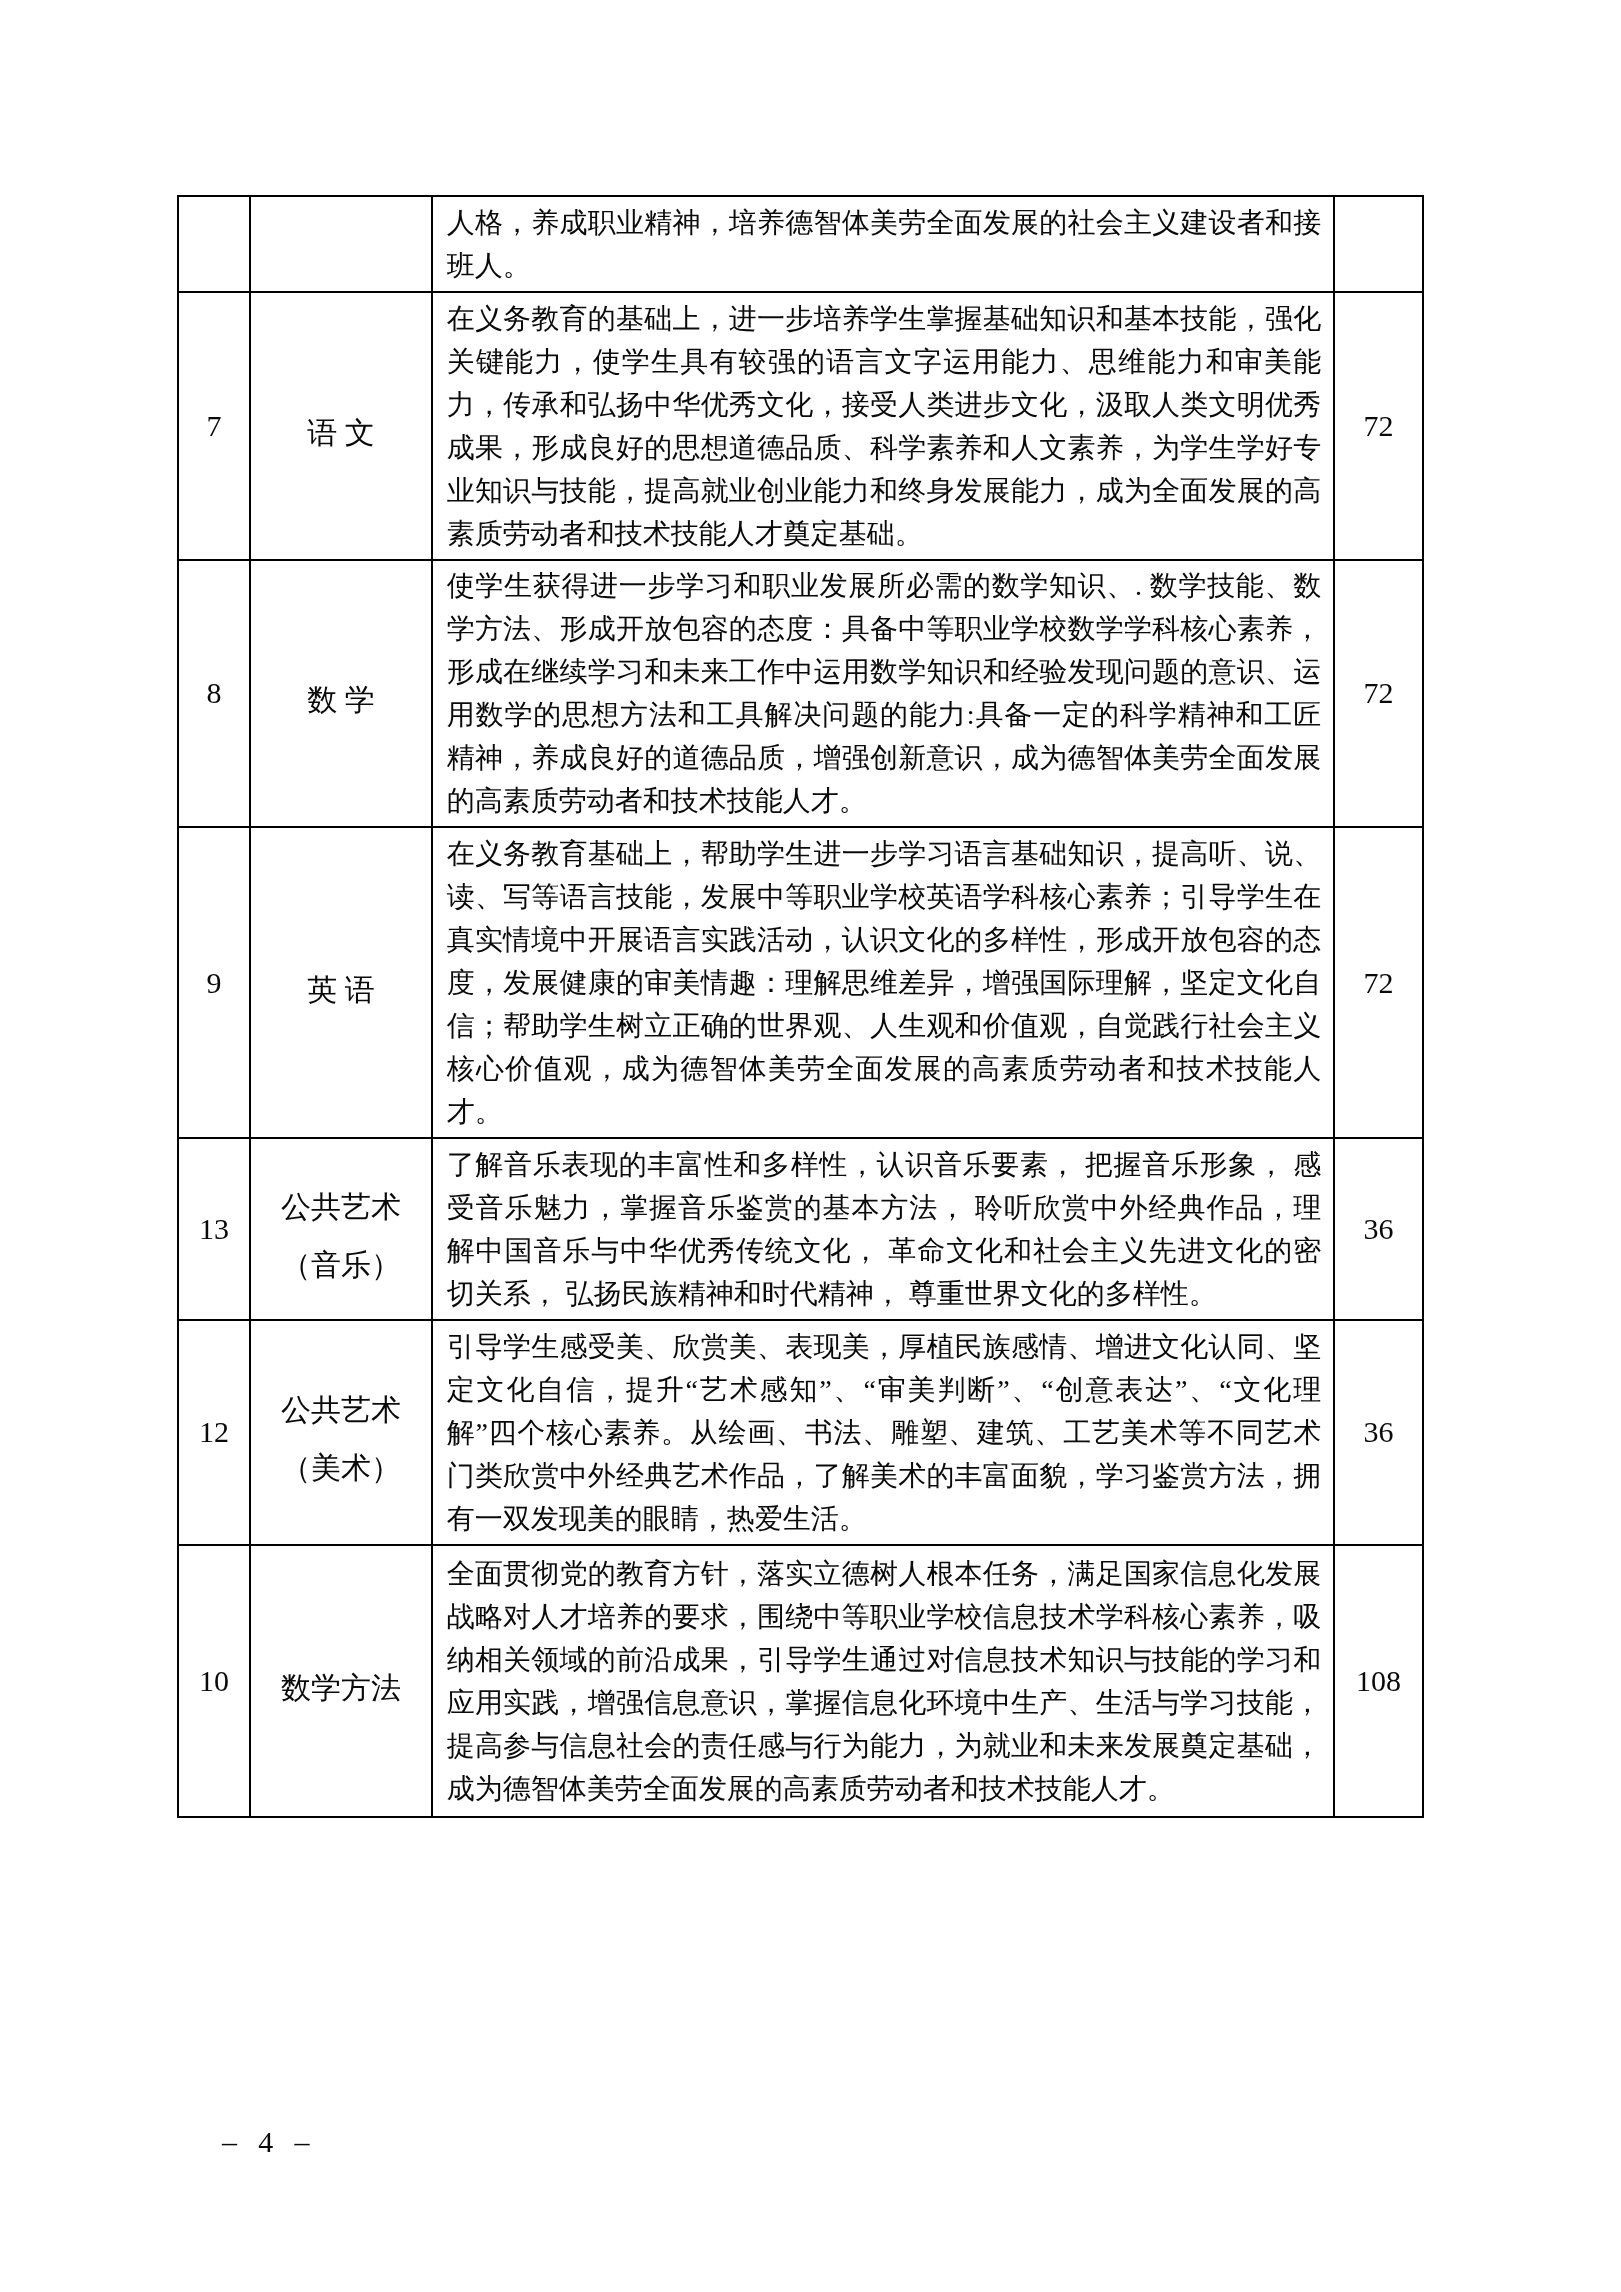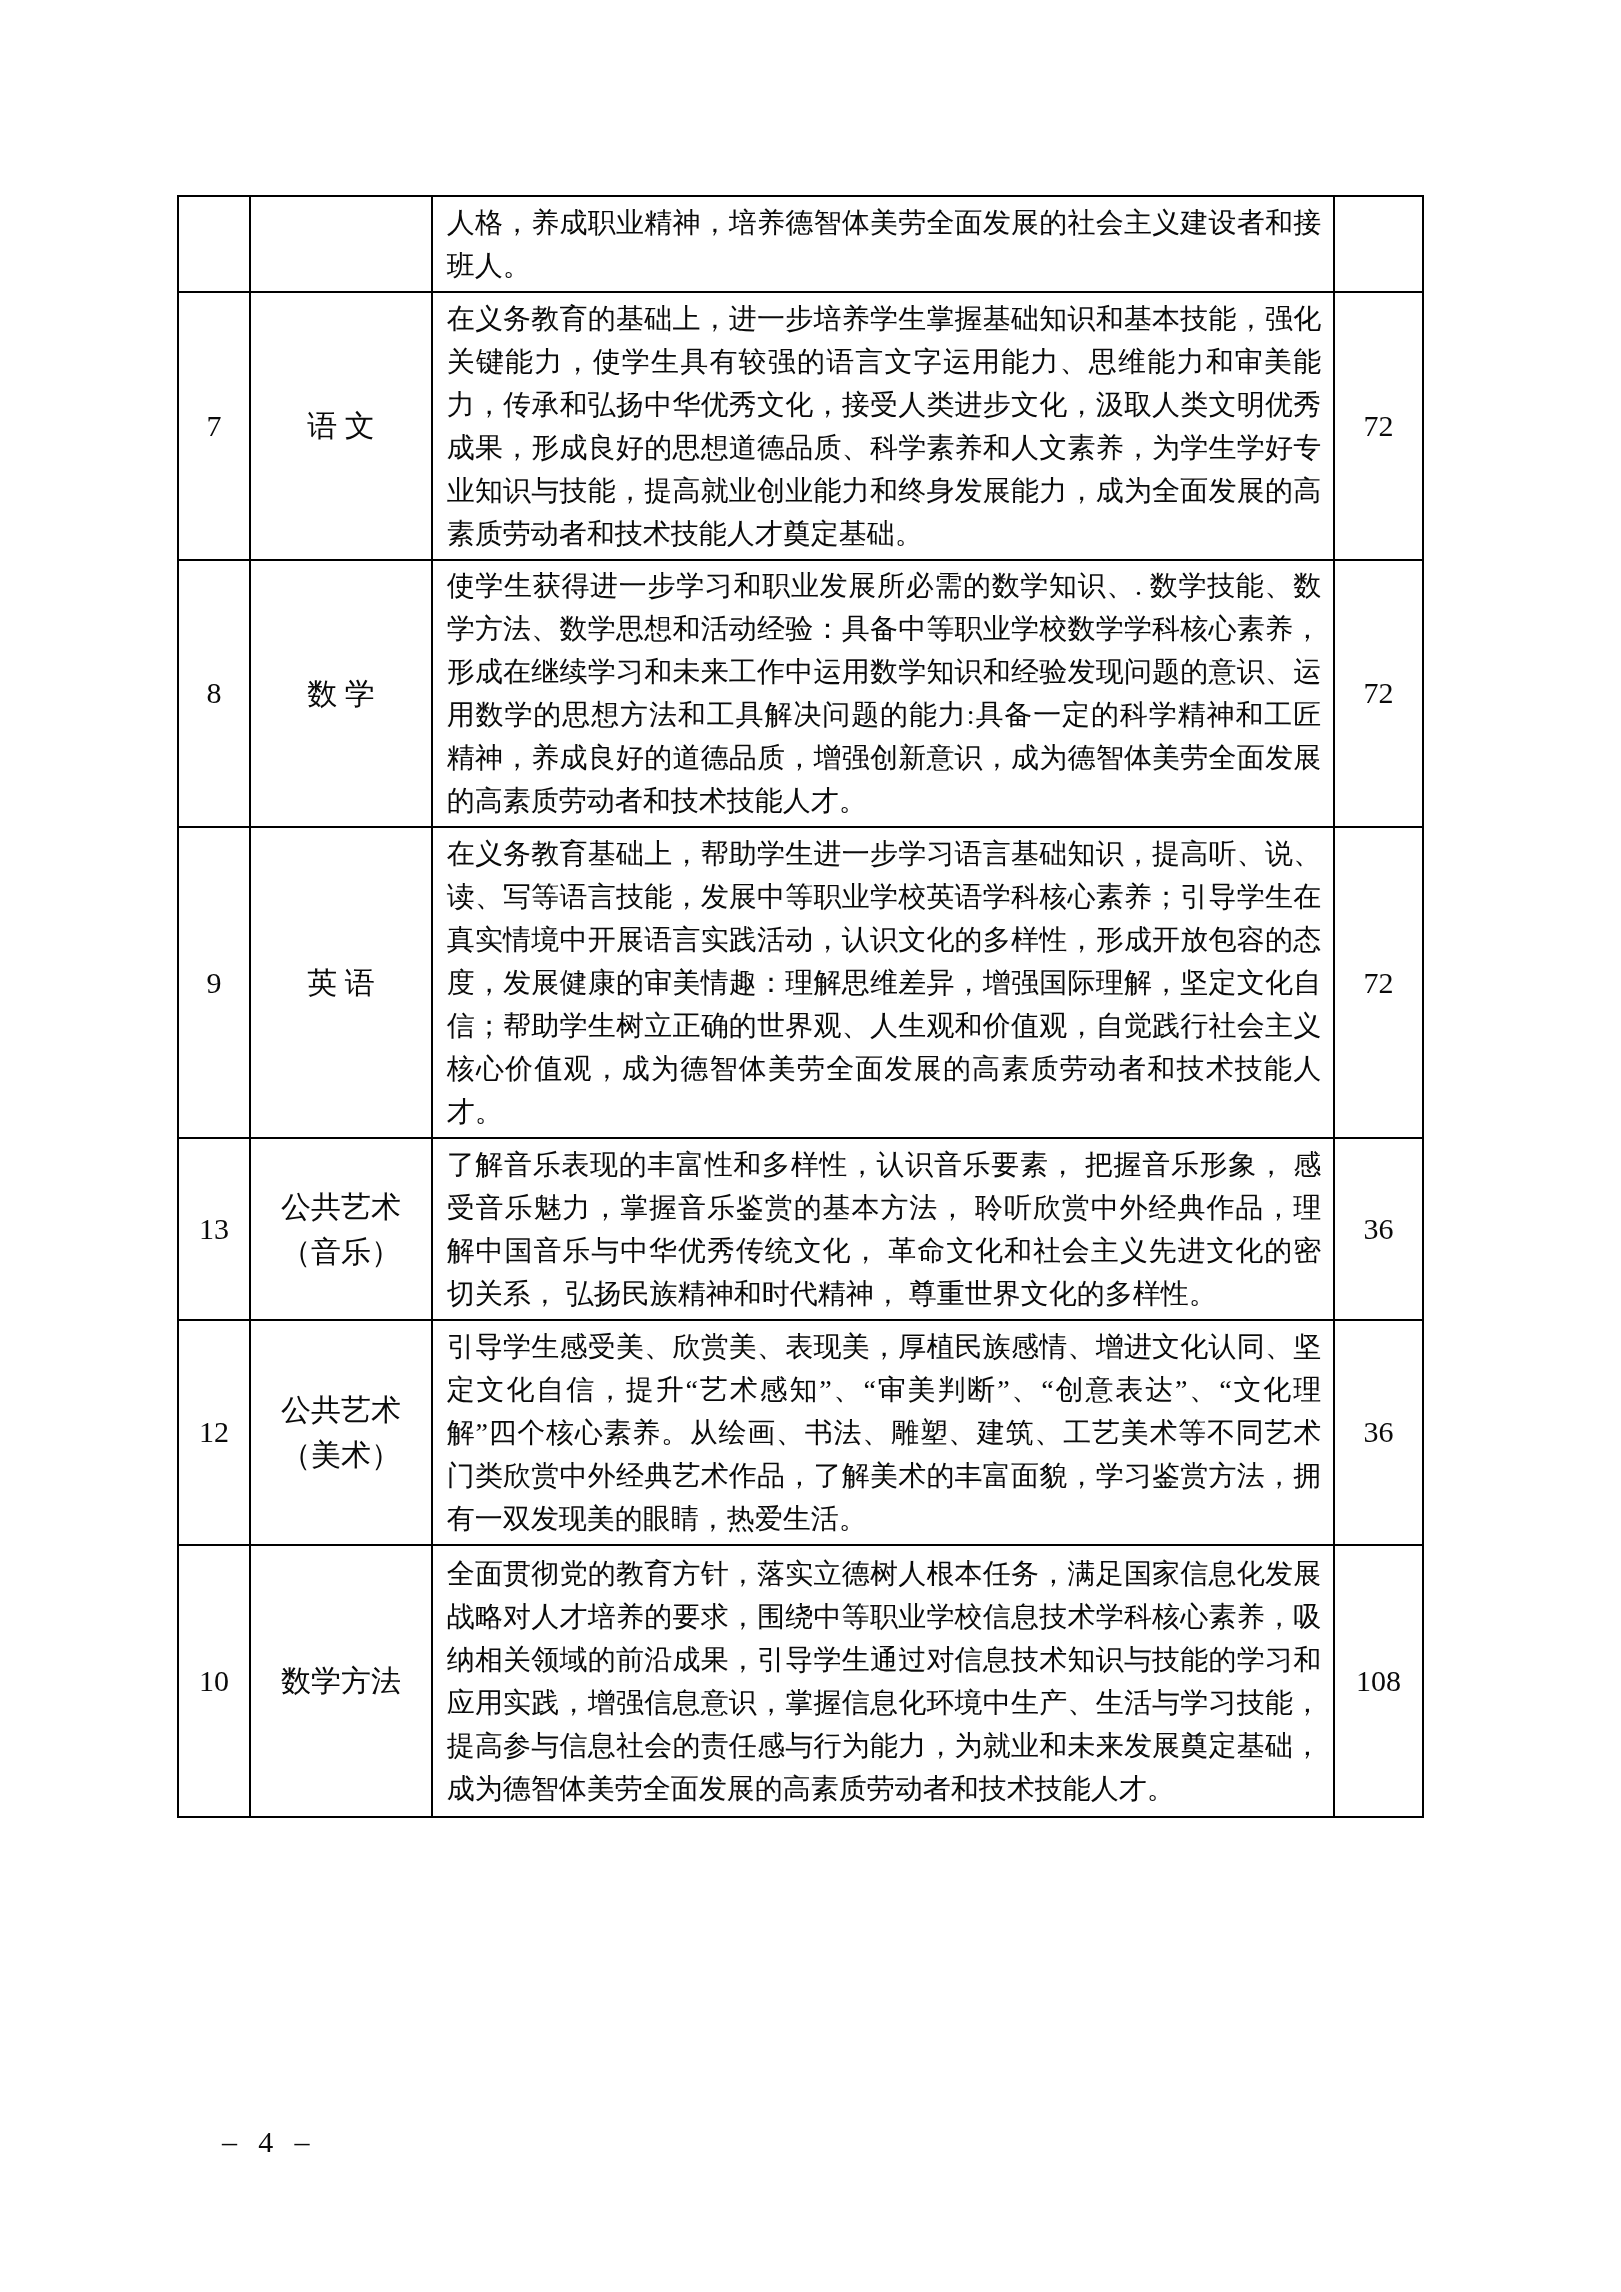--- a/index.html
+++ b/index.html
@@ -51,20 +51,21 @@
     padding: 3.9px 11.8px 3.9px 13.7px;
   }
   td.cell-hours {
     text-align: center;
     vertical-align: middle;
     font-size: 30px;
     padding: 10px;
   }
   .name-line {
     display: block;
+    margin-top: 13px;
   }
   .page-number {
     position: absolute;
     left: 222px;
     top: 2125px;
     font-size: 30px;
     word-spacing: 13.7px;
     color: #0a0a0a;
     white-space: nowrap;
   }
@@ -94,21 +95,21 @@
             <span class="name-line">语 文</span>
           </td>
           <td class="cell-desc">在义务教育的基础上，进一步培养学生掌握基础知识和基本技能，强化关键能力，使学生具有较强的语言文字运用能力、思维能力和审美能力，传承和弘扬中华优秀文化，接受人类进步文化，汲取人类文明优秀成果，形成良好的思想道德品质、科学素养和人文素养，为学生学好专业知识与技能，提高就业创业能力和终身发展能力，成为全面发展的高素质劳动者和技术技能人才奠定基础。</td>
           <td class="cell-hours">72</td>
         </tr>
         <tr style="height: 255px;">
           <td class="cell-num">8</td>
           <td class="cell-name">
             <span class="name-line">数 学</span>
           </td>
-          <td class="cell-desc">使学生获得进一步学习和职业发展所必需的数学知识、. 数学技能、数学方法、数学思想和活动经验：具备中等职业学校数学学科核心素养，形成在继续学习和未来工作中运用数学知识和经验发现问题的意识、运用数学的思想方法和工具解决问题的能力:具备一定的科学精神和工匠精神，养成良好的道德品质，增强创新意识，成为德智体美劳全面发展的高素质劳动者和技术技能人才。</td>
+          <td class="cell-desc">使学生获得进一步学习和职业发展所必需的数学知识、. 数学技能、数学方法、形成开放包容的态度：具备中等职业学校数学学科核心素养，形成在继续学习和未来工作中运用数学知识和经验发现问题的意识、运用数学的思想方法和工具解决问题的能力:具备一定的科学精神和工匠精神，养成良好的道德品质，增强创新意识，成为德智体美劳全面发展的高素质劳动者和技术技能人才。</td>
           <td class="cell-hours">72</td>
         </tr>
         <tr style="height: 297px;">
           <td class="cell-num">9</td>
           <td class="cell-name">
             <span class="name-line">英 语</span>
           </td>
           <td class="cell-desc">在义务教育基础上，帮助学生进一步学习语言基础知识，提高听、说、读、写等语言技能，发展中等职业学校英语学科核心素养；引导学生在真实情境中开展语言实践活动，认识文化的多样性，形成开放包容的态度，发展健康的审美情趣：理解思维差异，增强国际理解，坚定文化自信；帮助学生树立正确的世界观、人生观和价值观，自觉践行社会主义核心价值观，成为德智体美劳全面发展的高素质劳动者和技术技能人才。</td>
           <td class="cell-hours">72</td>
         </tr>

